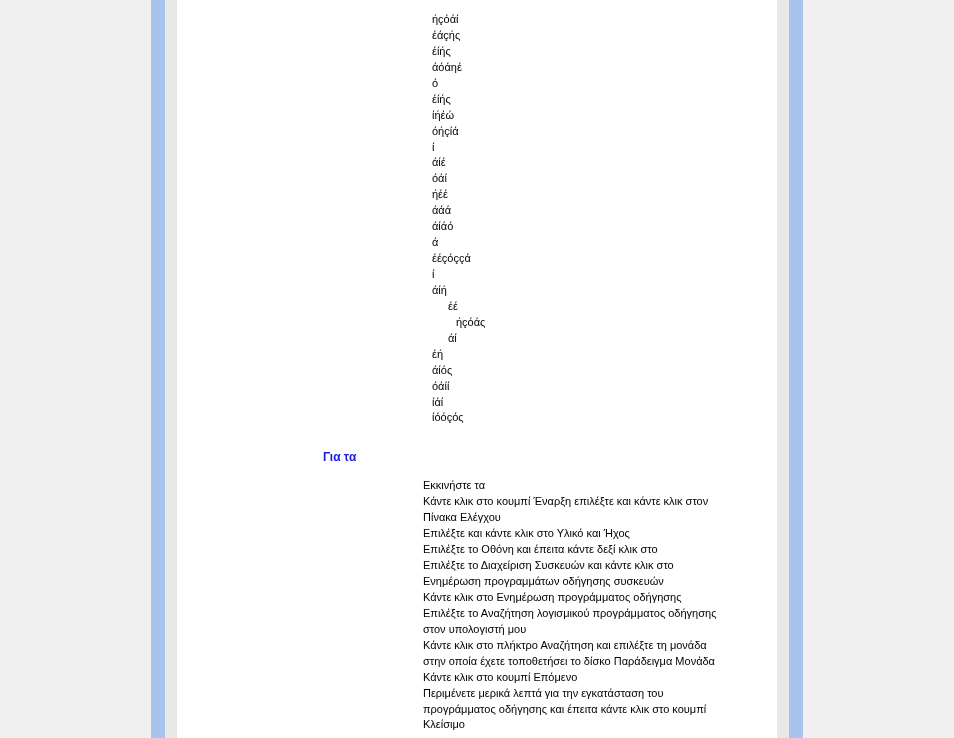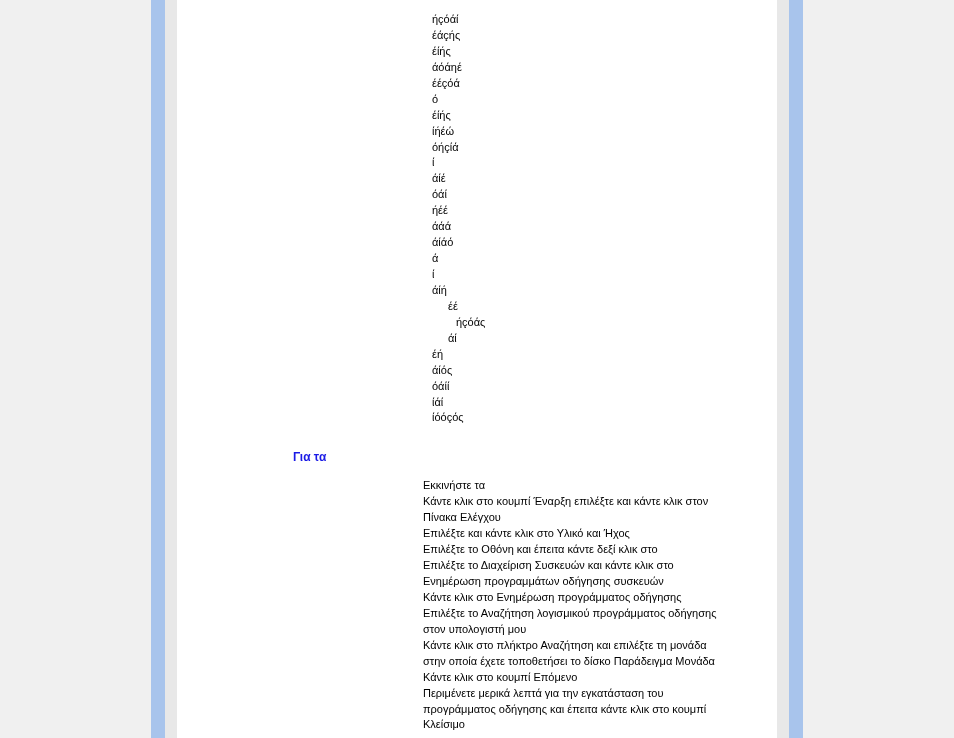--- a/index.html
+++ b/index.html
@@ -39,21 +39,21 @@
   }
   .vert-col div {
     white-space: pre;
   }
   .indent1 { padding-left: 16px; }
   .indent2 { padding-left: 24px; }
   .section-heading {
     color: #1a1ae6;
     font-weight: bold;
     font-size: 12px;
-    margin-left: 86px;
+    margin-left: 116px;
     margin-top: 24px;
     margin-bottom: 14px;
   }
   .instructions {
     margin-left: 216px;
     margin-right: 22px;
     line-height: 1.45;
   }
   .instructions div {
     margin-bottom: 0;
@@ -65,32 +65,32 @@
 <div class="outer">
   <div class="blue-bar"></div>
   <div class="gray-gap"></div>
   <div class="page">
 
     <div class="vert-col" id="vert-col">
         <div class="">ήçόάί</div>
         <div class="">έάçής</div>
         <div class="">έίής</div>
         <div class="">άόάηέ</div>
-        <div class="">έέçόά</div>
         <div class="">ό</div>
         <div class="">έίής</div>
         <div class="">ίήέώ</div>
         <div class="">όήçίά</div>
         <div class="">ί</div>
         <div class="">άίέ</div>
         <div class="">όάί</div>
         <div class="">ήέέ</div>
         <div class="">άάά</div>
         <div class="">άίάό</div>
         <div class="">ά</div>
+        <div class="">έέçόççά</div>
         <div class="">ί</div>
         <div class="">άίή</div>
         <div class="indent1">έέ</div>
         <div class="indent2">ήçόάς</div>
         <div class="indent1">άί</div>
         <div class="">έή</div>
         <div class="">άίός</div>
         <div class="">όάίί</div>
         <div class="">ίάί</div>
         <div class="">ίόόçός</div>

